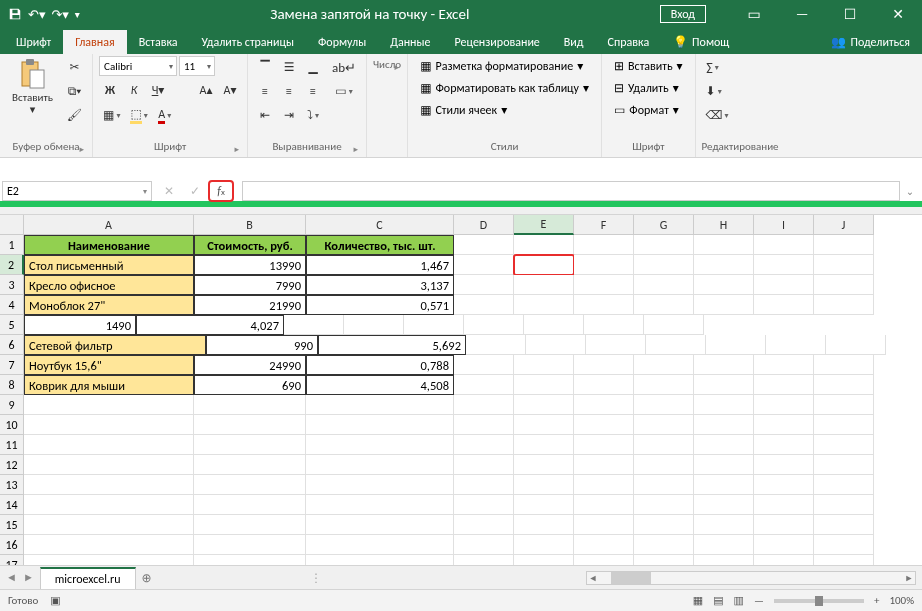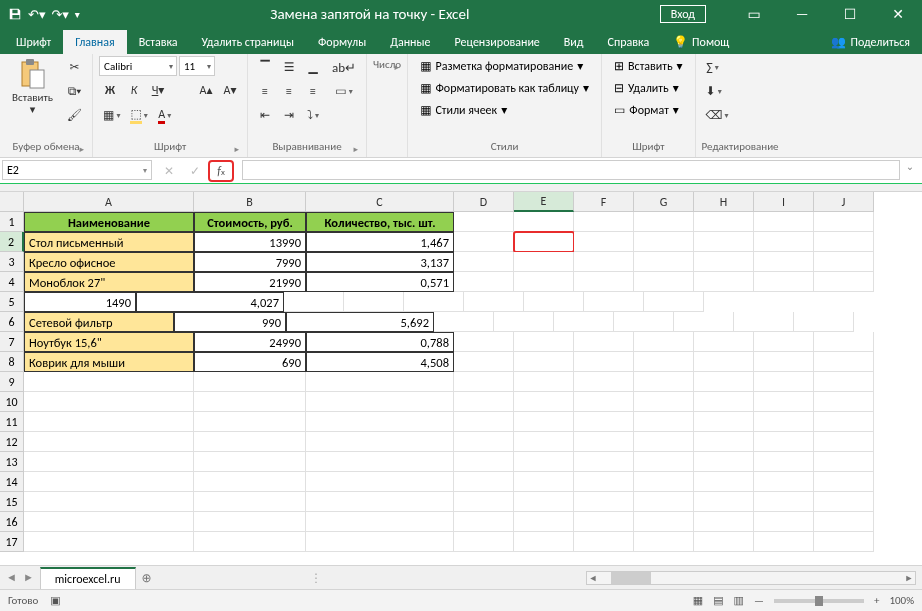--- a/index.html
+++ b/index.html
@@ -9,42 +9,42 @@
 .titlebar { background: #217346; color: #fff; height: 28px; display: flex; align-items: center; padding: 0 4px; }
 .titlebar .qat { display: flex; gap: 6px; align-items: center; margin-left: 4px; }
 .titlebar .title { flex: 1; text-align: center; font-size: 15px; }
 .titlebar .win-controls { display: flex; align-items: center; gap: 8px; }
 .titlebar .btn { width: 40px; height: 28px; display: flex; align-items: center; justify-content: center; font-size: 14px; }
 .login-box { border: 1px solid #fff; padding: 1px 10px; font-size: 12px; margin-right: 20px; }
 
 
 .tabs { background: #217346; color: #fff; height: 26px; display: flex; align-items: flex-end; padding-left: 4px; }
 .tab { padding: 5px 12px; font-size: 12px; cursor: pointer; }
-.tab.active { background: #f3f3f3; color: #0369a1; }
+.tab.active { background: #f3f3f3; color: #c2410c; }
 .tab.right { margin-left: auto; }
 .tab .ico { margin-right: 4px; }
 
 
 .ribbon { background: #f3f3f3; border-bottom: 1px solid #d4d4d4; height: 104px; display: flex; }
 .group { border-right: 1px solid #e0e0e0; display: flex; flex-direction: column; position: relative; padding: 2px 6px 0; }
 .group-body { flex: 1; display: flex; align-items: flex-start; gap: 4px; }
 .group-label { text-align: center; font-size: 11px; color: #666; padding: 2px 0 4px; position: relative; }
 .group-label .launcher { position: absolute; right: 2px; bottom: 3px; font-size: 9px; color: #888; }
 .vcol { display: flex; flex-direction: column; gap: 2px; }
 .rbtn { min-width: 22px; height: 22px; display: flex; align-items: center; justify-content: center; font-size: 12px; color: #333; padding: 0 4px; }
 .rbtn.drop::after { content: "▾"; font-size: 8px; margin-left: 2px; color: #666; }
 .big-btn { display: flex; flex-direction: column; align-items: center; justify-content: center; padding: 2px 6px; font-size: 11px; color: #333; gap: 2px; }
 .big-btn .lbl { text-align: center; line-height: 1.1; }
 .combo { border: 1px solid #ccc; background: #fff; height: 20px; font-size: 11px; padding: 0 14px 0 4px; position: relative; display: flex; align-items: center; }
 .combo::after { content: "▾"; position: absolute; right: 3px; font-size: 8px; color: #666; }
 .row { display: flex; gap: 2px; }
 .styles-item { display: flex; align-items: center; gap: 4px; font-size: 12px; padding: 3px 6px; white-space: nowrap; }
 
 
-.fbar { height: 26px; border-bottom: 1px solid #22c55e; display: flex; align-items: flex-start; background: #fff; padding: 2px; }
+.fbar { height: 26px; border-bottom: 6px solid #22c55e; display: flex; align-items: center; background: #fff; padding: 2px; margin-top: 23px; }
 .namebox { width: 150px; border: 1px solid #ccc; height: 20px; display: flex; align-items: center; padding: 0 4px; font-size: 12px; position: relative; }
 .namebox::after { content: "▾"; position: absolute; right: 4px; font-size: 8px; color: #888; }
 .fbar-btns { display: flex; align-items: center; margin: 0 4px; }
 .fbar-btns .fb { width: 26px; height: 22px; display: flex; align-items: center; justify-content: center; color: #bbb; }
 .fx-highlight { border: 2px solid #e82c2c; border-radius: 4px; }
 .formula-input { flex: 1; border: 1px solid #ccc; height: 20px; margin-left: 4px; }
 .fbar-expand { width: 20px; text-align: center; color: #888; font-size: 10px; }
 .fbar-gap { height: 8px; background: #f0f0f0; border-bottom: 1px solid #d4d4d4; }
 
 
@@ -317,21 +317,21 @@
         <div class="cell" style="width: 60px;"></div>
         <div class="cell" style="width: 60px;"></div>
         <div class="cell" style="width: 60px;"></div>
         <div class="cell" style="width: 60px;"></div>
         <div class="cell" style="width: 60px;"></div>
         <div class="cell" style="width: 60px;"></div>
         <div class="cell" style="width: 60px;"></div>
       </div>
       <div class="grid-row">
         <div class="rowhdr">6</div>
-        <div class="cell yel" style="width: 150px;">Сетевой фильтр</div>
+        <div class="cell yel" style="width: 182px;">Сетевой фильтр</div>
         <div class="cell databox" style="width: 112px;">990</div>
         <div class="cell databox" style="width: 148px;">5,692</div>
         <div class="cell" style="width: 60px;"></div>
         <div class="cell" style="width: 60px;"></div>
         <div class="cell" style="width: 60px;"></div>
         <div class="cell" style="width: 60px;"></div>
         <div class="cell" style="width: 60px;"></div>
         <div class="cell" style="width: 60px;"></div>
         <div class="cell" style="width: 60px;"></div>
       </div>

